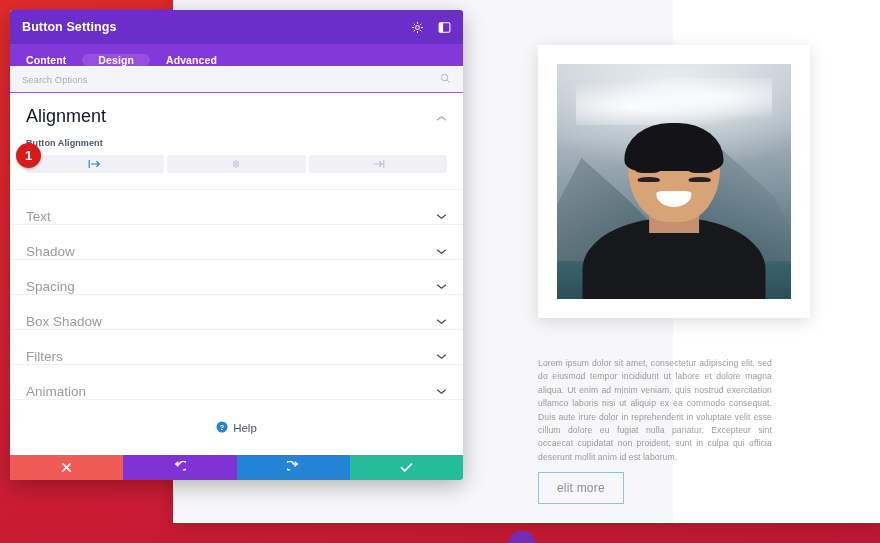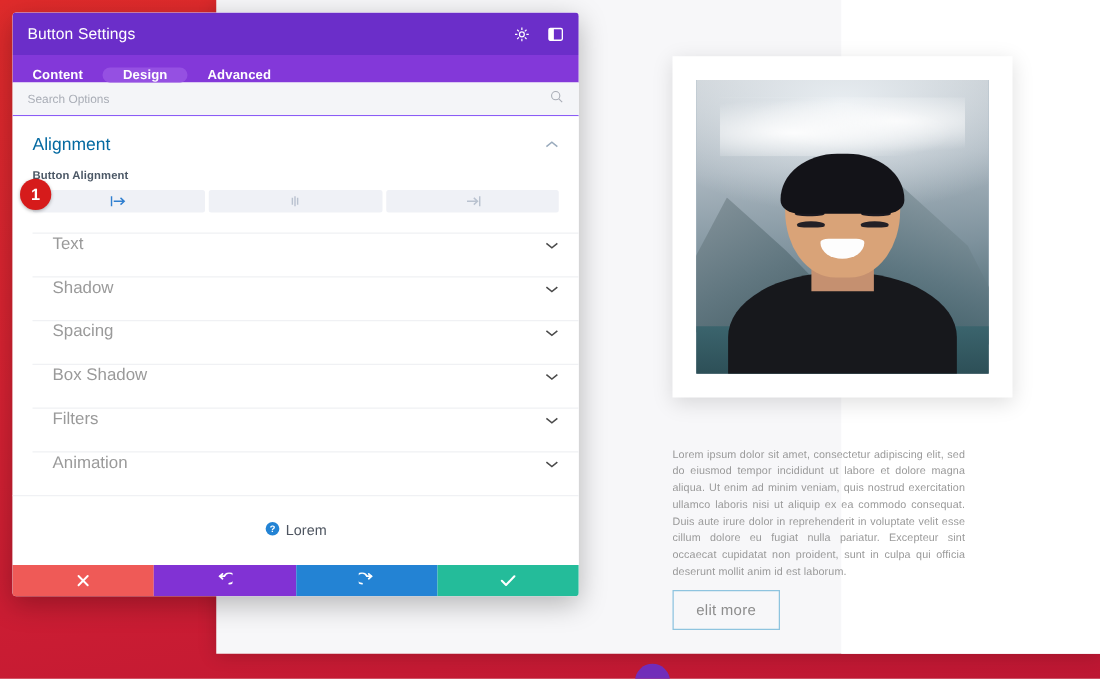--- a/index.html
+++ b/index.html
@@ -199,21 +199,21 @@
   .modal-header {
     height: 34px;
     background: #6b2ec9;
     display: flex;
     align-items: center;
     padding: 0 12px;
   }
   .modal-title {
     color: #ffffff;
     font-size: 12.5px;
-    font-weight: normal;
+    font-weight: bold;
     letter-spacing: .1px;
   }
   .header-icons {
     margin-left: auto;
     display: flex;
     align-items: center;
     gap: 14px;
   }
   .header-icons svg { display: block; }
 
@@ -259,22 +259,22 @@
   .section-open {
     padding: 13px 16px 0 16px;
   }
   .section-open-head {
     display: flex;
     align-items: center;
     cursor: pointer;
     padding-bottom: 11px;
   }
   .section-open-title {
-    font-size: 14px;
-    color: #0369a1;
+    font-size: 18px;
+    color: #0f172a;
     font-weight: normal;
   }
   .chev { margin-left: auto; color: #9aabbd; }
 
   .field-label {
     font-size: 9px;
     color: #4c5866;
     font-weight: bold;
     padding-bottom: 7px;
     letter-spacing: .1px;
@@ -294,25 +294,24 @@
     display: flex;
     align-items: center;
     justify-content: center;
     cursor: pointer;
   }
   .align-btn svg { display: block; }
 
   .acc-row {
     height: 35px;
     display: flex;
-    align-items: flex-start;
+    align-items: flex-end;
     padding: 0 16px;
     border-top: 1px solid #f0f1f4;
     cursor: pointer;
-    margin-left: 16px;
   }
   .acc-title {
     font-size: 13.5px;
     color: #9a9a9a;
   }
 
   .help-row {
     border-top: 1px solid #f0f1f4;
     height: 56px;
     display: flex;
@@ -522,21 +521,21 @@
       </span>
     </div>
 
     <div class="help-row">
       <span>
         <svg width="12" height="12" viewBox="0 0 14 14">
           <circle cx="7" cy="7" r="6.4" fill="#2383d4"></circle>
           <text x="7" y="10.2" font-size="8.6" font-family="Liberation Sans, sans-serif" font-weight="bold" fill="#ffffff" text-anchor="middle">?</text>
         </svg>
       </span>
-      <span class="help-text">Lorem</span>
+      <span class="help-text">Help</span>
     </div>
   </div>
 
   <div class="modal-footer">
     <button class="footer-btn" style="background:#ef5a57">
       <span>
         <svg width="11" height="11" viewBox="0 0 12 12" fill="none" stroke="#ffffff" stroke-width="1.7" stroke-linecap="round">
           <path d="M2 2l8 8M10 2l-8 8"></path>
         </svg>
       </span>

